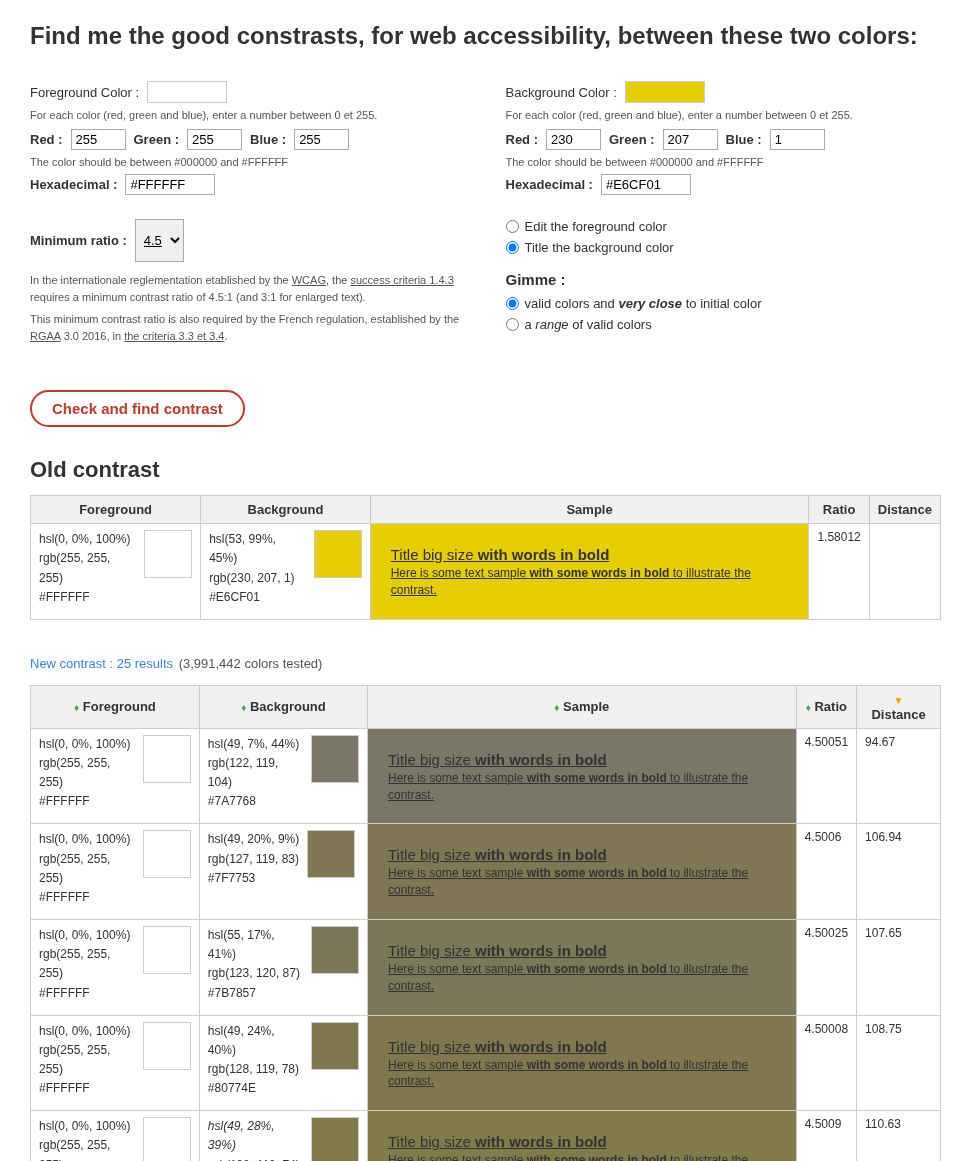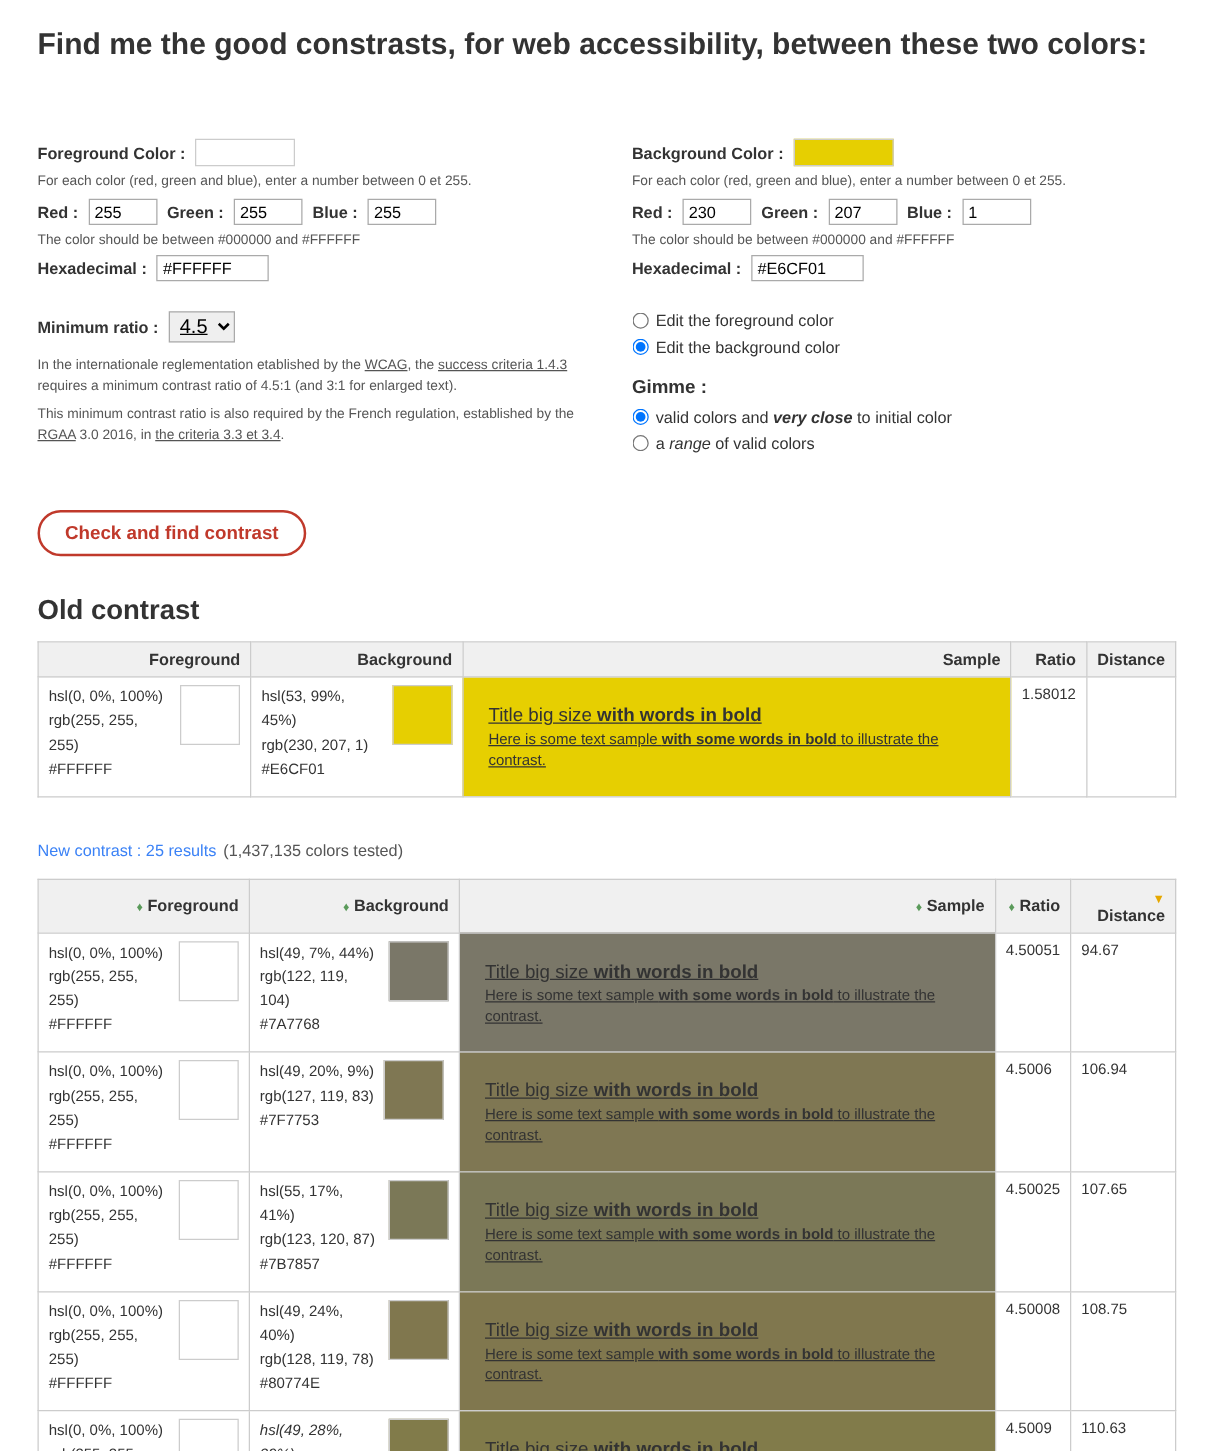--- a/index.html
+++ b/index.html
@@ -19,27 +19,26 @@
     }
     .two-col {
       display: flex;
       gap: 40px;
       margin-bottom: 20px;
     }
     .col {
       flex: 1;
     }
     .field-label {
-      font-weight: bold;
+      font-weight: normal;
       font-size: 13px;
       margin-bottom: 6px;
       display: flex;
       align-items: center;
       gap: 8px;
-      margin-top: 30px;
     }
     .color-swatch {
       display: inline-block;
       width: 80px;
       height: 22px;
       border: 1px solid #ccc;
       vertical-align: middle;
     }
     .hint-text {
       font-size: 11px;
@@ -82,22 +81,22 @@
     }
     .ratio-row {
       display: flex;
       align-items: center;
       gap: 8px;
       margin-bottom: 10px;
     }
     .ratio-row label { font-weight: bold; }
     .ratio-row select {
       border: 1px solid #aaa;
-      padding: 2px 4px;
-      font-size: 16px;
+      padding: 12px 4px;
+      font-size: 13px;
       text-decoration: underline;
     }
     .info-text {
       font-size: 11px;
       color: #555;
       line-height: 1.5;
       margin-bottom: 6px;
     }
     .info-text a { color: #555; }
     .component-section { }
@@ -130,21 +129,21 @@
     }
     table {
       width: 100%;
       border-collapse: collapse;
       margin-bottom: 30px;
     }
     th {
       background: #f0f0f0;
       border: 1px solid #ccc;
       padding: 6px 8px;
-      text-align: right;
+      text-align: center;
       font-size: 13px;
       margin-top: 12px;
     }
     td {
       border: 1px solid #ccc;
       padding: 6px 8px;
       font-size: 12px;
       vertical-align: top;
     }
     .fg-cell {
@@ -265,21 +264,21 @@
   </div>
 
   <div class="col">
     <div class="component-section">
       <div class="radio-row">
         <input type="radio" name="component" id="comp-fg" style="">
         <label for="comp-fg">Edit the foreground color</label>
       </div>
       <div class="radio-row">
         <input type="radio" name="component" id="comp-bg" checked="" style="">
-        <label for="comp-bg">Edit the background color</label>
+        <label for="comp-bg">Title the background color</label>
       </div>
     </div>
     <div class="gimme-section">
       <div class="gimme-label">Gimme :</div>
       <div class="radio-row">
         <input type="radio" name="gimme" id="gimme1" checked="" style="">
         <label for="gimme1">
           valid colors and <em><strong>very close</strong></em> to initial color
         </label>
       </div>
@@ -336,21 +335,21 @@
       </td>
       <td>1.58012</td>
       <td></td>
     </tr>
   </tbody>
 </table>
 
 
 <div class="new-contrast-heading">
   <span>New contrast : 25 results</span>
-  <span style="font-size:13px; font-weight:normal; color:#555;">(1,437,135 colors tested)</span>
+  <span style="font-size:13px; font-weight:normal; color:#555;">(3,991,442 colors tested)</span>
 </div>
 
 <table>
   <thead>
     <tr>
       <th class="th-sortable">
         <span class="arrow-neutral">♦</span>
         <span>Foreground</span>
       </th>
       <th class="th-sortable">

